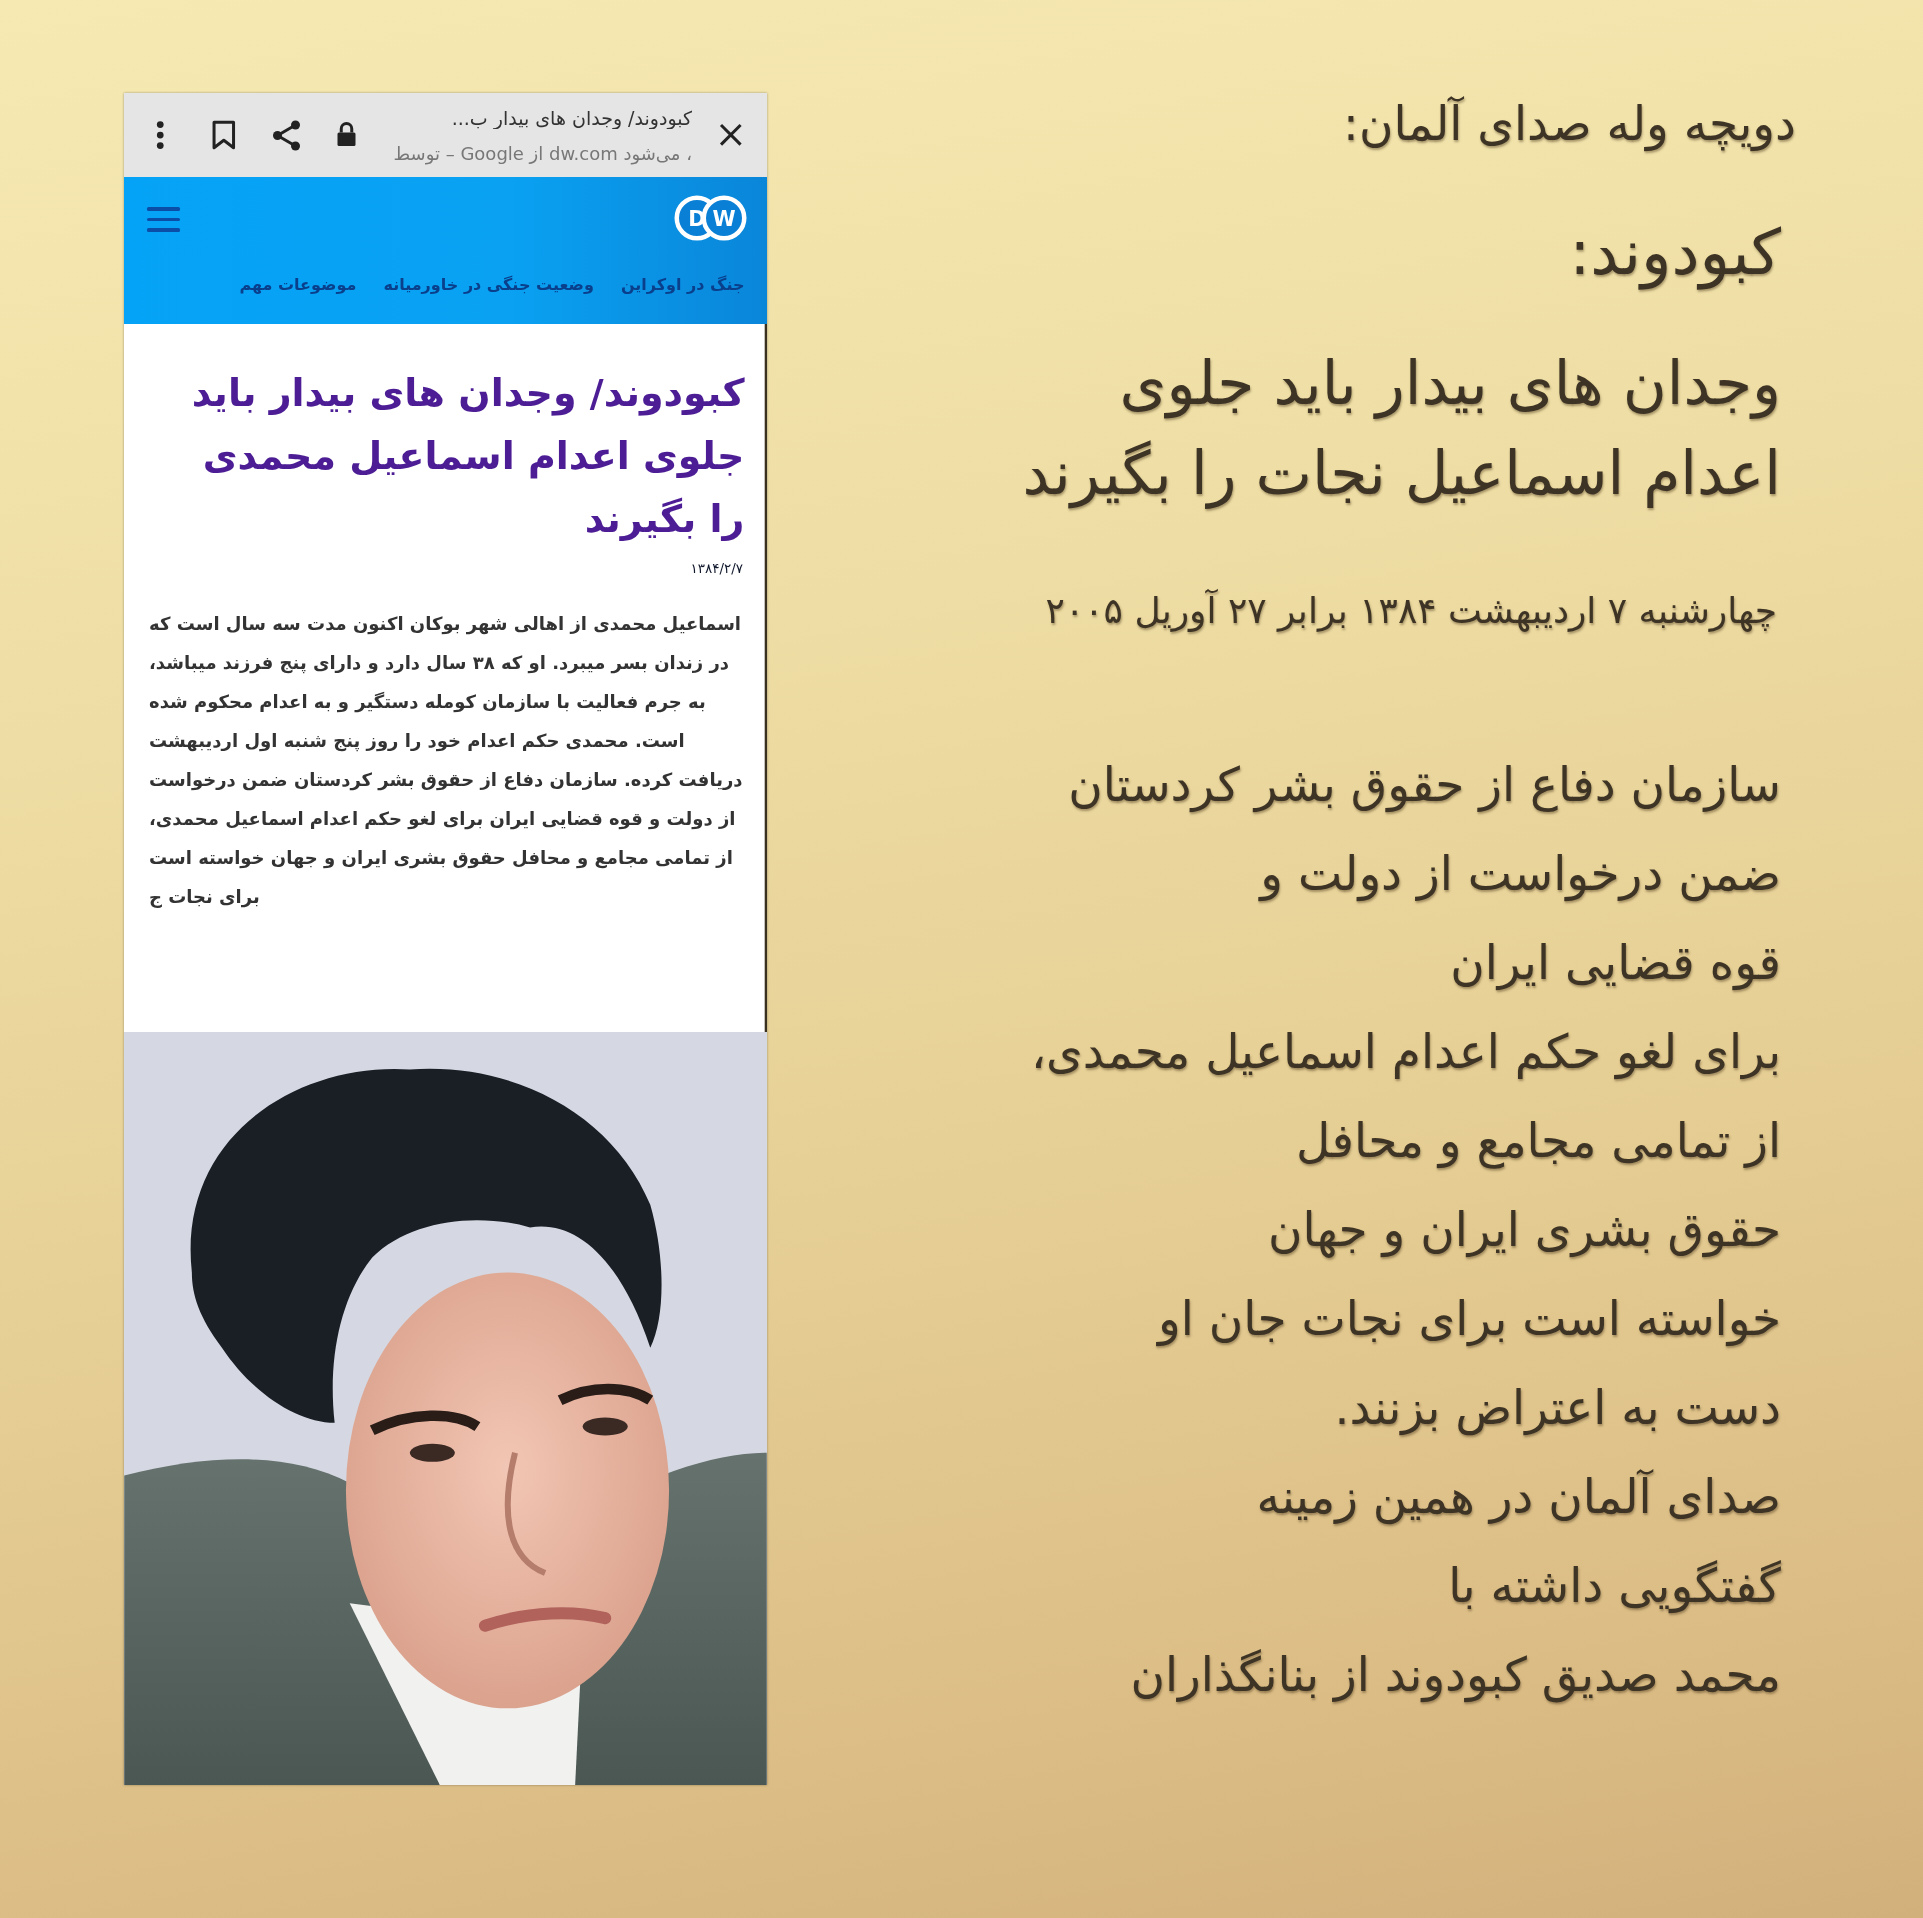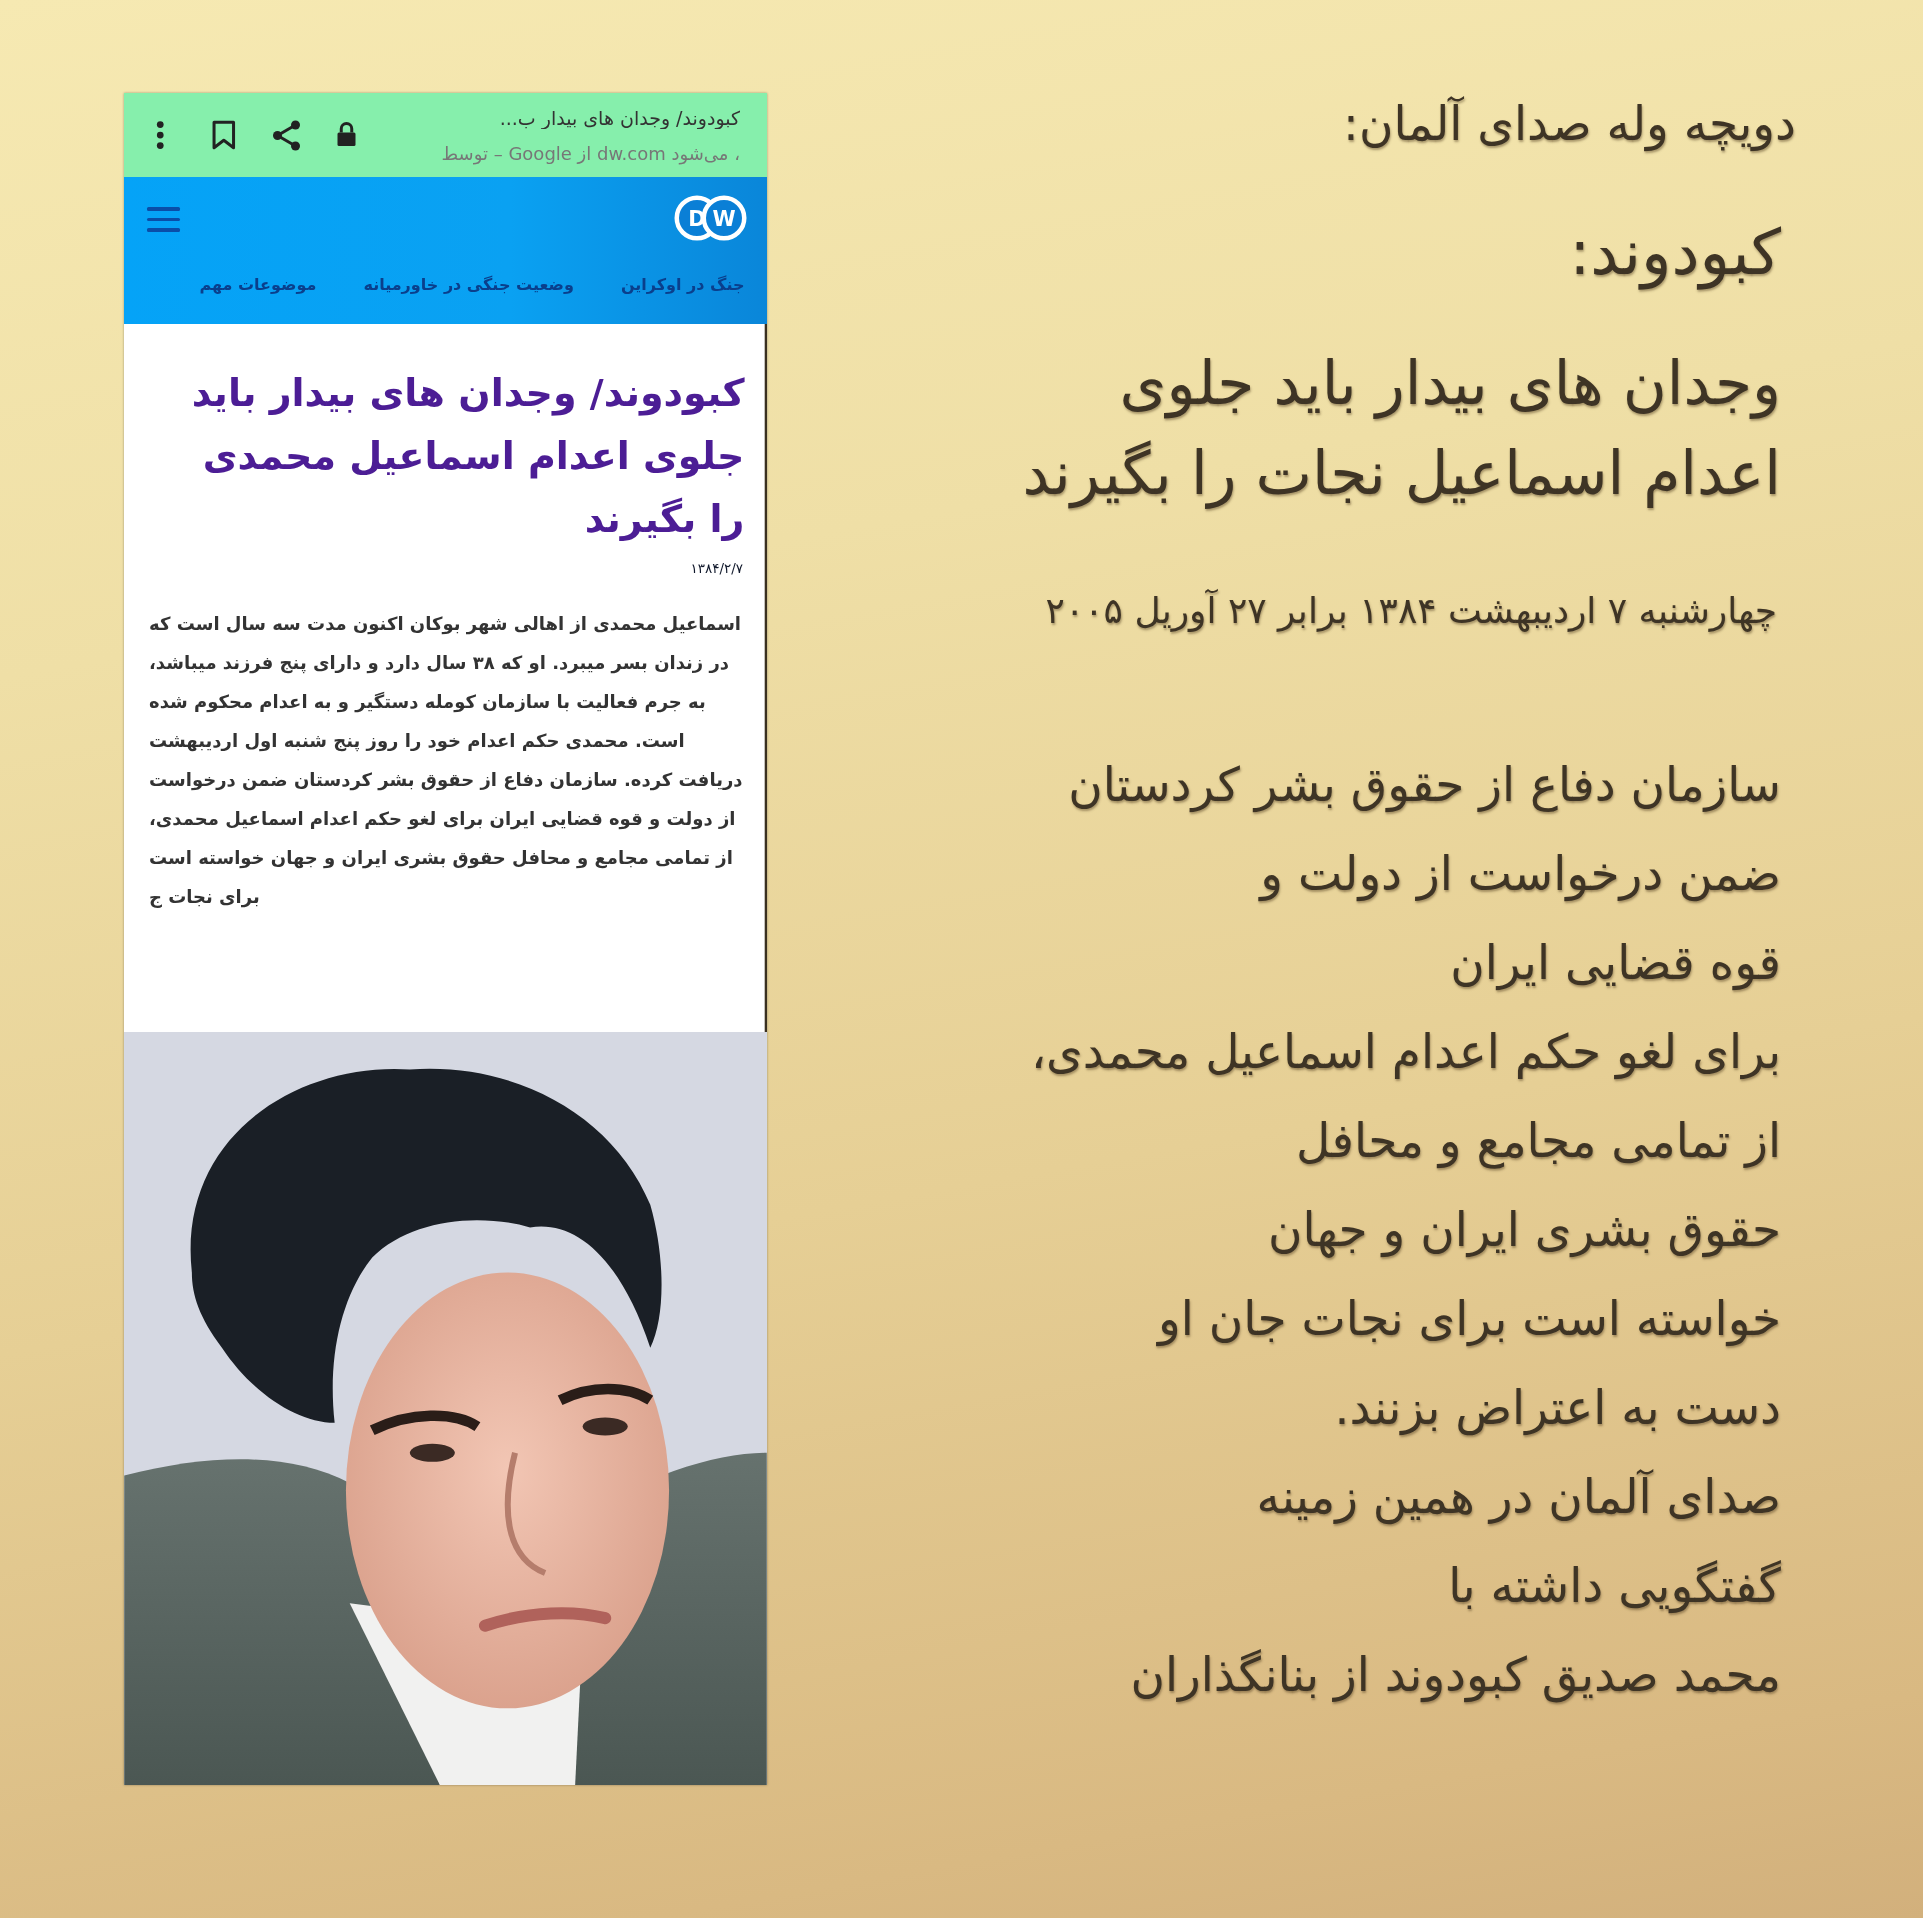--- a/index.html
+++ b/index.html
@@ -8,35 +8,35 @@
       background: linear-gradient(170deg, #f6e9b2 0%, #efdfa6 30%, #e6cf95 60%, #d9b982 90%, #d2b07c 100%);
       font-family: "DejaVu Sans", sans-serif;
     }
     
     .card {
       position: absolute; left: 124px; top: 93px; width: 643px; height: 1692px;
       background: #ffffff; box-shadow: -2.3px 0 0 #3a3020 inset, 0 0 2.3px rgba(0,0,0,.35);
       overflow: hidden;
     }
     .browser-bar {
-      position: absolute; left: 0; top: 0; width: 643px; height: 84px; background: #86efac; padding-left: 48px;
+      position: absolute; left: 0; top: 0; width: 643px; height: 84px; background: #e5e5e5;
     }
     .bb-icon { position: absolute; top: 22.5px; width: 39px; height: 39px; display: flex; align-items: center; justify-content: center; }
     .bb-title { position: absolute; right: 75px; top: 13.5px; width: 316px; text-align: right; direction: rtl; }
     .bb-title .t1 { font-size: 19px; color: #333; white-space: nowrap; overflow: hidden; }
     .bb-title .t2 { font-size: 18px; color: #777; margin-top: 14px; white-space: nowrap; }
     .dw-header {
       position: absolute; left: 0; top: 84px; width: 643px; height: 147px;
       background: linear-gradient(90deg, #05a3f7 0%, #0aa1f2 60%, #0a86d9 100%);
     }
     .dw-logo { position: absolute; right: 19.5px; top: 16.5px; }
     .hamburger { position: absolute; left: 22.5px; top: 30px; width: 33px; }
     .hamburger span { display: block; height: 3.8px; background: #0a4ea8; margin-bottom: 6.8px; border-radius: 1.5px; }
     .dw-nav { position: absolute; right: 22.5px; top: 98px; display: flex; flex-direction: row-reverse; gap: 27px; direction: rtl; }
-    .dw-nav span { font-size: 16px; font-weight: bold; color: #0a3f8c; white-space: nowrap; margin-left: 20px; }
+    .dw-nav span { font-size: 16px; font-weight: bold; color: #0a3f8c; white-space: nowrap; }
     .article { position: absolute; left: 0; top: 231px; width: 643px; }
     .headline {
       position: absolute; right: 22.5px; top: 38px; width: 571px; direction: rtl; text-align: right;
       font-family: "DejaVu Sans", sans-serif; font-weight: bold; font-size: 38px; line-height: 63px; color: #4c1d95;
     }
     .pub-date { position: absolute; right: 24px; top: 236px; font-size: 13.5px; color: #0f172a; direction: rtl; }
     .body-text {
       position: absolute; right: 24px; top: 280px; width: 594px; direction: rtl; text-align: left;
       font-size: 18px; line-height: 39px; font-weight: bold; color: #333;
     }

